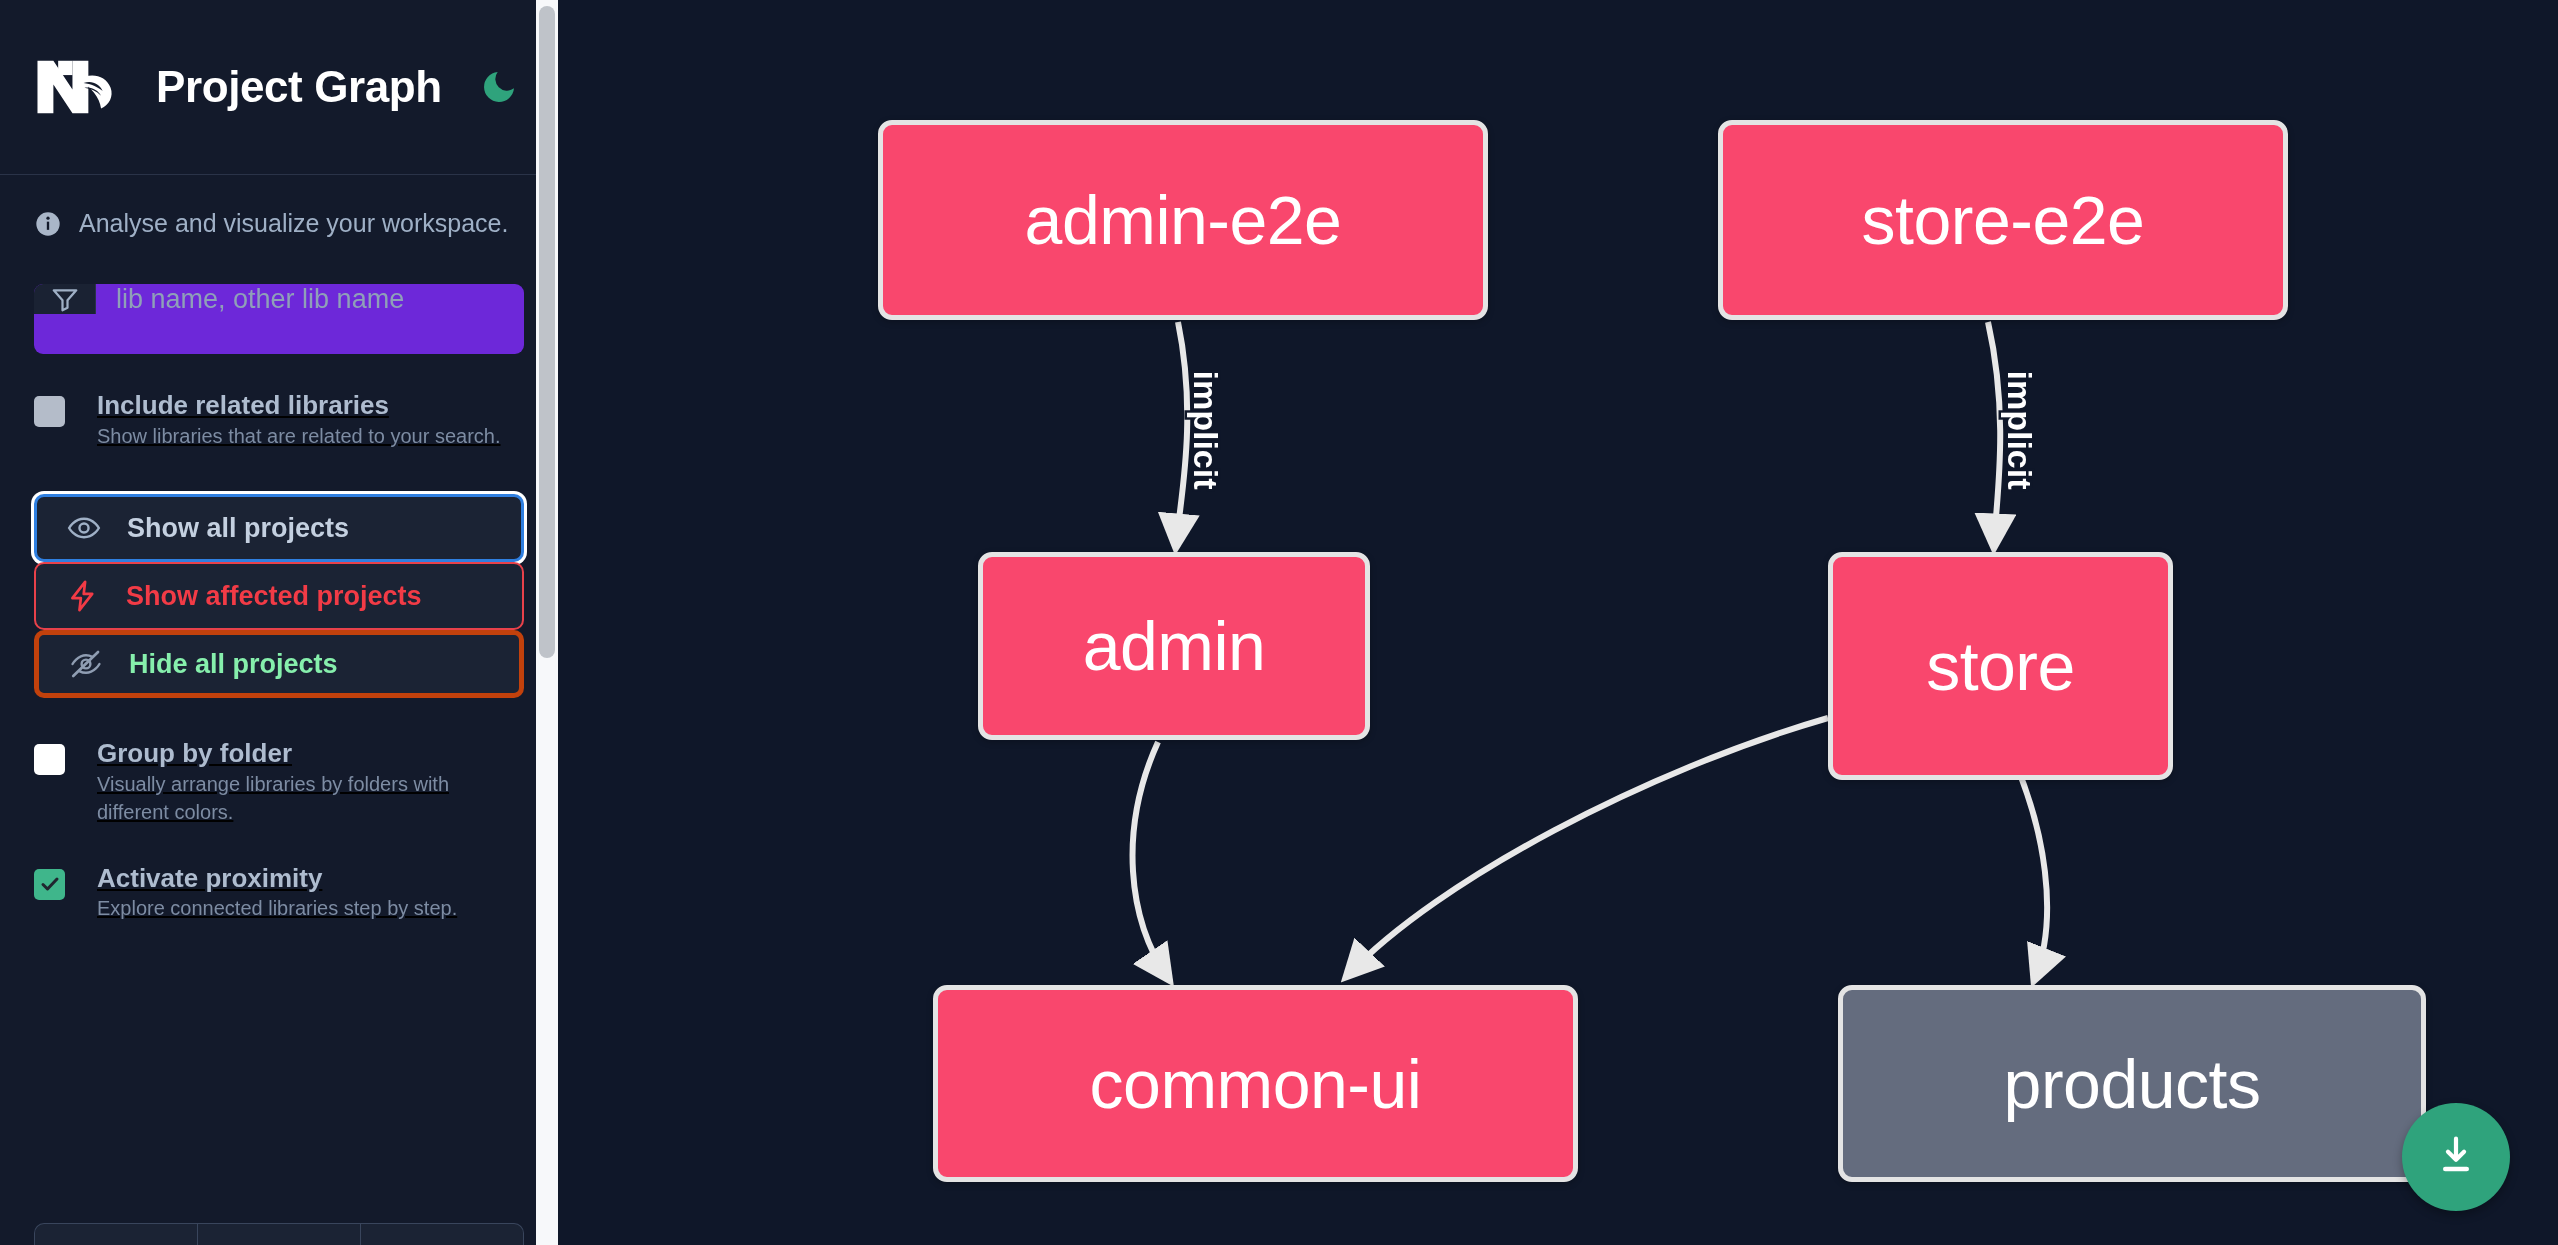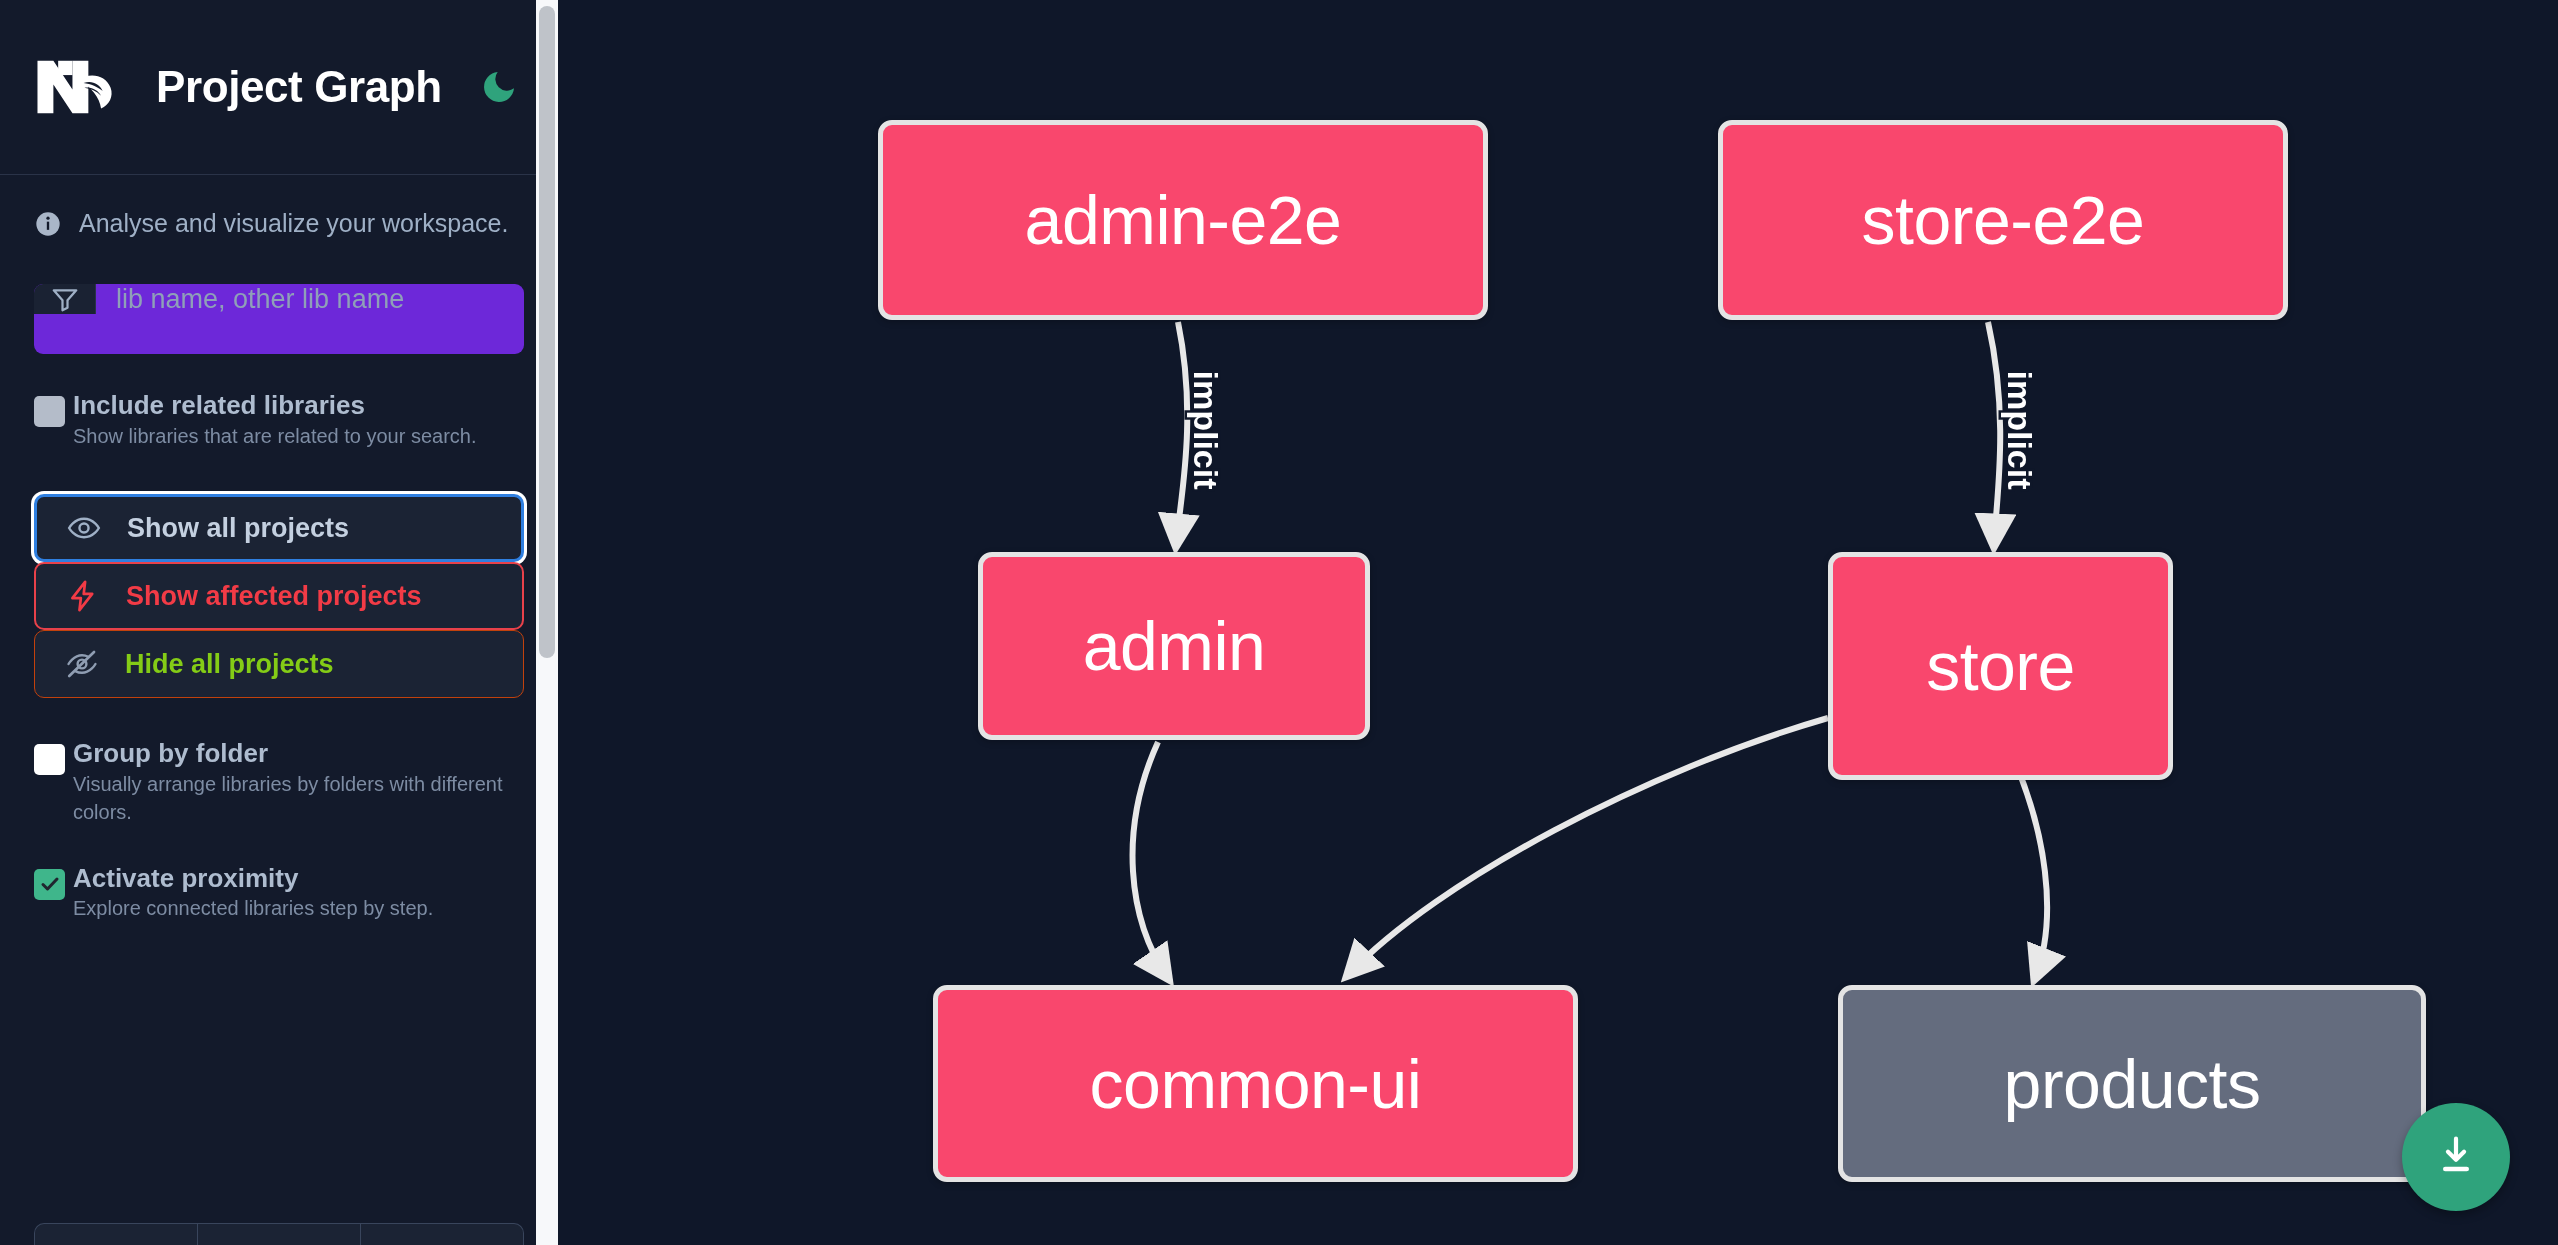--- a/index.html
+++ b/index.html
@@ -61,21 +61,21 @@
     flex:0 0 62px;
   }
   .search-input {
     flex:1; border:0; outline:0; background:transparent;
     color:#9FB0C6; font-size:27px; padding:0 20px;
     font-family:"Liberation Sans", sans-serif;
   }
   .search-input::placeholder { color:#8FA0B8; }
 
   
-  .chk-block { display:flex; gap:8px; margin-top:36px; }
+  .chk-block { display:flex; gap:32px; margin-top:36px;text-decoration:underline; }
   .chk-box {
     width:31px; height:31px; flex:0 0 31px;
     border-radius:5px; margin-top:6px;
     display:flex; align-items:center; justify-content:center;
   }
   .chk-grey  { background:#B4BCC9; }
   .chk-white { background:#FFFFFF; }
   .chk-green { background:#3FB68B; }
   .chk-texts { display:flex; flex-direction:column; }
   .chk-title { font-size:26px; font-weight:700; color:#AEBCCF; line-height:1.22; }
@@ -97,22 +97,22 @@
     box-shadow:0 0 0 3px #FFFFFF;
     color:#C4D0E0;
   }
   .btn-affected {
     background:#1B2334;
     border:2px solid #E8414A;
     color:#F23B46;
   }
   .btn-hide-all {
     background:#1B2334;
-    border:1px solid #c2410c;
-    color:#84cc16;
+    border:5px solid #c2410c;
+    color:#86efac;
   }
 
   
   .seg-peek {
     position:absolute; left:34px; bottom:0;
     width:490px; height:22px;
     display:flex;
   }
   .seg-peek > div {
     flex:1; border:1px solid #39455C; border-bottom:none;

